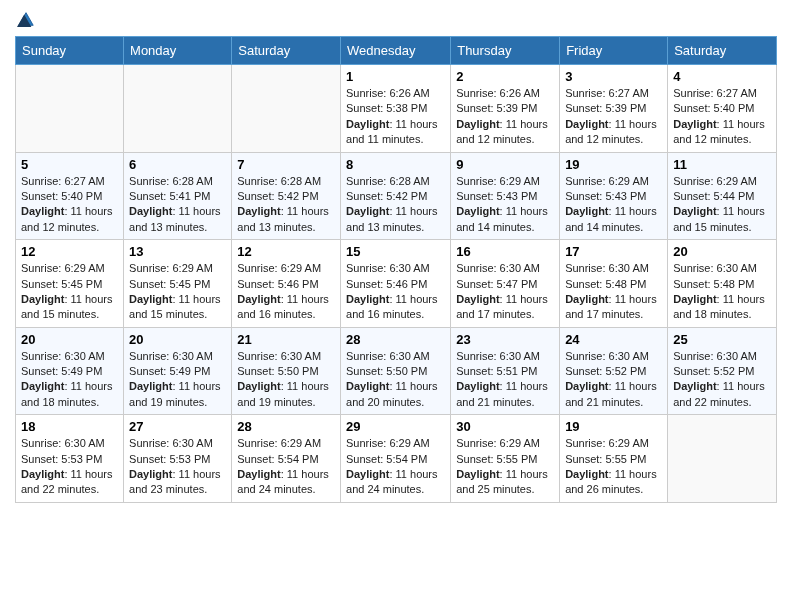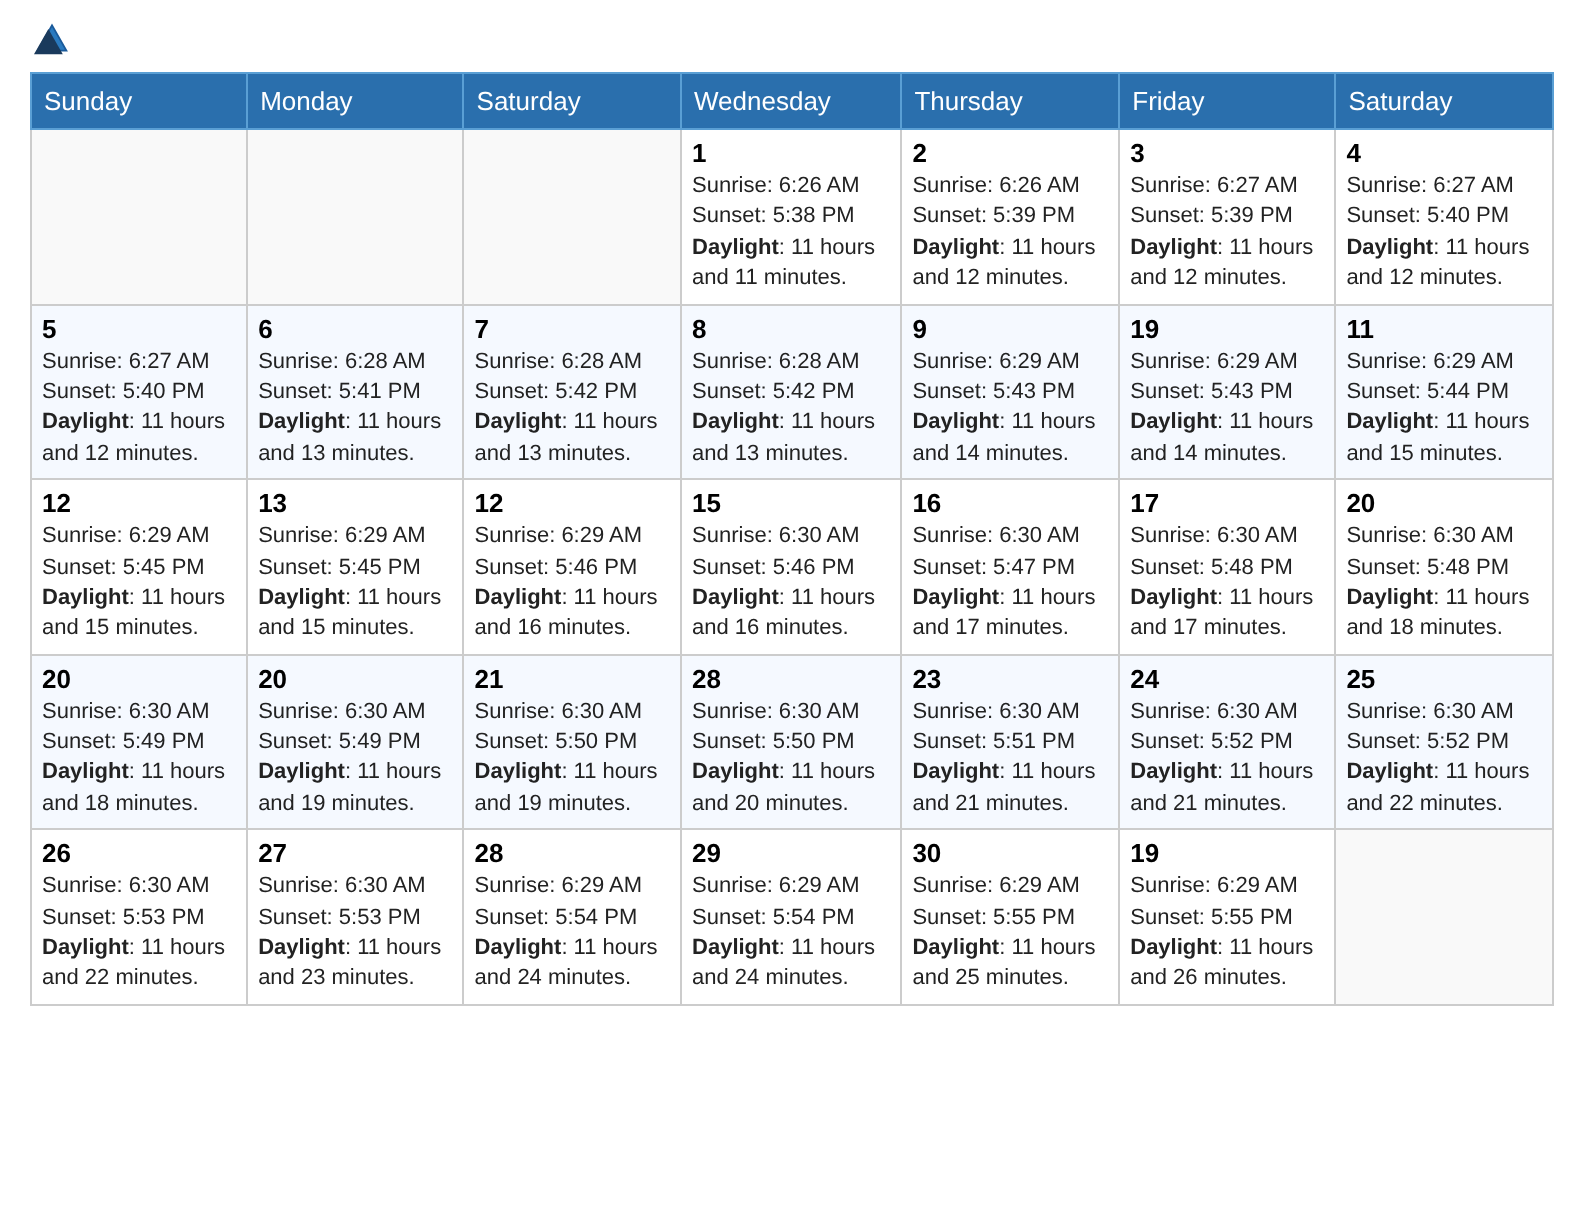--- a/index.html
+++ b/index.html
@@ -231,21 +231,21 @@
           <span class="day-num">24</span>
           <div class="day-info">Sunrise: 6:30 AM<br>Sunset: 5:52 PM<br><b>Daylight</b>: 11 hours and 21 minutes.</div>
         </td>
         <td>
           <span class="day-num">25</span>
           <div class="day-info">Sunrise: 6:30 AM<br>Sunset: 5:52 PM<br><b>Daylight</b>: 11 hours and 22 minutes.</div>
         </td>
       </tr>
       <tr>
         <td>
-          <span class="day-num">26</span>
+          <span class="day-num">18</span>
           <div class="day-info">Sunrise: 6:30 AM<br>Sunset: 5:53 PM<br><b>Daylight</b>: 11 hours and 22 minutes.</div>
         </td>
         <td>
           <span class="day-num">27</span>
           <div class="day-info">Sunrise: 6:30 AM<br>Sunset: 5:53 PM<br><b>Daylight</b>: 11 hours and 23 minutes.</div>
         </td>
         <td>
           <span class="day-num">28</span>
           <div class="day-info">Sunrise: 6:29 AM<br>Sunset: 5:54 PM<br><b>Daylight</b>: 11 hours and 24 minutes.</div>
         </td>

